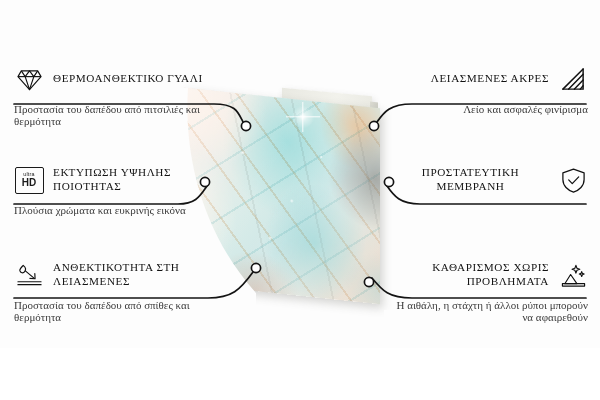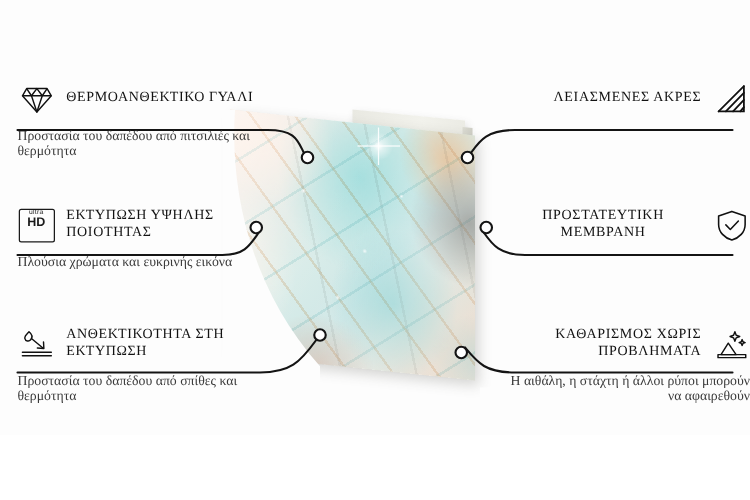--- a/index.html
+++ b/index.html
@@ -133,21 +133,21 @@
     width: 600px; height: 400px;
     pointer-events: none;
   }
 
   
   .feature {
     position: absolute;
     width: 196px;
   }
   .feature.left  { left: 14px;  text-align: left; }
-  .feature.right { right: 0; text-align: right; }
+  .feature.right { right: 12px; text-align: right; }
 
   .feat-head {
     display: flex;
     align-items: center;
     gap: 9px;
     min-height: 34px;
   }
   .feature.right .feat-head { flex-direction: row-reverse; }
 
   .feat-icon {
@@ -174,21 +174,21 @@
     font-family: "Liberation Serif", serif;
   }
   .hd-badge {
     border: 1.3px solid #1a1a1a;
     border-radius: 2px;
     width: 27px;
     height: 25px;
     display: flex;
     flex-direction: column;
     align-items: center;
-    justify-content: flex-start;
+    justify-content: center;
     line-height: 1;
     font-family: "Liberation Sans", sans-serif;
   }
   .hd-badge .u { font-size: 5.4px; letter-spacing: 0.2px; }
   .hd-badge .h { font-size: 10px; font-weight: 700; margin-top: 1px; }
 </style>
 </head>
 <body>
 
 <div id="infographic">
@@ -269,38 +269,39 @@
     <div class="feat-head">
       <span class="feat-icon">
         <svg viewBox="0 0 30 28" width="29" height="27" fill="none" stroke="#111" stroke-width="1.2" stroke-linecap="round" stroke-linejoin="round">
           <path d="M8.5 3.5 C11 5.5 11.5 8 10 10 C8.5 12 5.5 11.5 5 9 C4.7 7 6.5 5.5 8.5 3.5 Z"></path>
           <path d="M11 9.5 L20 17"></path>
           <path d="M20.5 12 L20.8 17.4 L15.4 17"></path>
           <path d="M3 20.5 H27"></path>
           <path d="M3 23.5 H27"></path>
         </svg>
       </span>
-      <span class="feat-title">ΑΝΘΕΚΤΙΚΟΤΗΤΑ ΣΤΗ ΕΚΤΥΠΩΣΗ</span>
+      <span class="feat-title">ΑΝΘΕΚΤΙΚΟΤΗΤΑ ΣΤΗ ΛΕΙΑΣΜΕΝΕΣ</span>
     </div>
     <div class="feat-desc">Προστασία του δαπέδου από σπίθες και θερμότητα</div>
   </div>
 
   <div class="feature right" style="top:62px;">
     <div class="feat-head">
       <span class="feat-icon">
         <svg viewBox="0 0 28 26" width="27" height="25" fill="none" stroke="#111" stroke-width="1.5" stroke-linecap="round">
           <path d="M3 23 L24 2"></path>
           <path d="M9 23 L24 7.5"></path>
           <path d="M15 23 L24 13.5"></path>
           <path d="M21 23 L24 19.5"></path>
           <path d="M3 23 H24 V2"></path>
         </svg>
       </span>
       <span class="feat-title">ΛΕΙΑΣΜΕΝΕΣ ΑΚΡΕΣ</span>
     </div>
+    <div class="feat-desc">Λείο και ασφαλές φινίρισμα</div>
   </div>
 
   <div class="feature right" style="top:163px;text-align:center;">
     <div class="feat-head">
       <span class="feat-icon">
         <svg viewBox="0 0 28 28" width="27" height="27" fill="none" stroke="#111" stroke-width="1.3" stroke-linecap="round" stroke-linejoin="round">
           <path d="M14 2.2 L25 6 V13 C25 19.5 20 24.2 14 26 C8 24.2 3 19.5 3 13 V6 Z"></path>
           <path d="M9 13.4 L12.7 17.2 L19.4 10.2"></path>
         </svg>
       </span>

